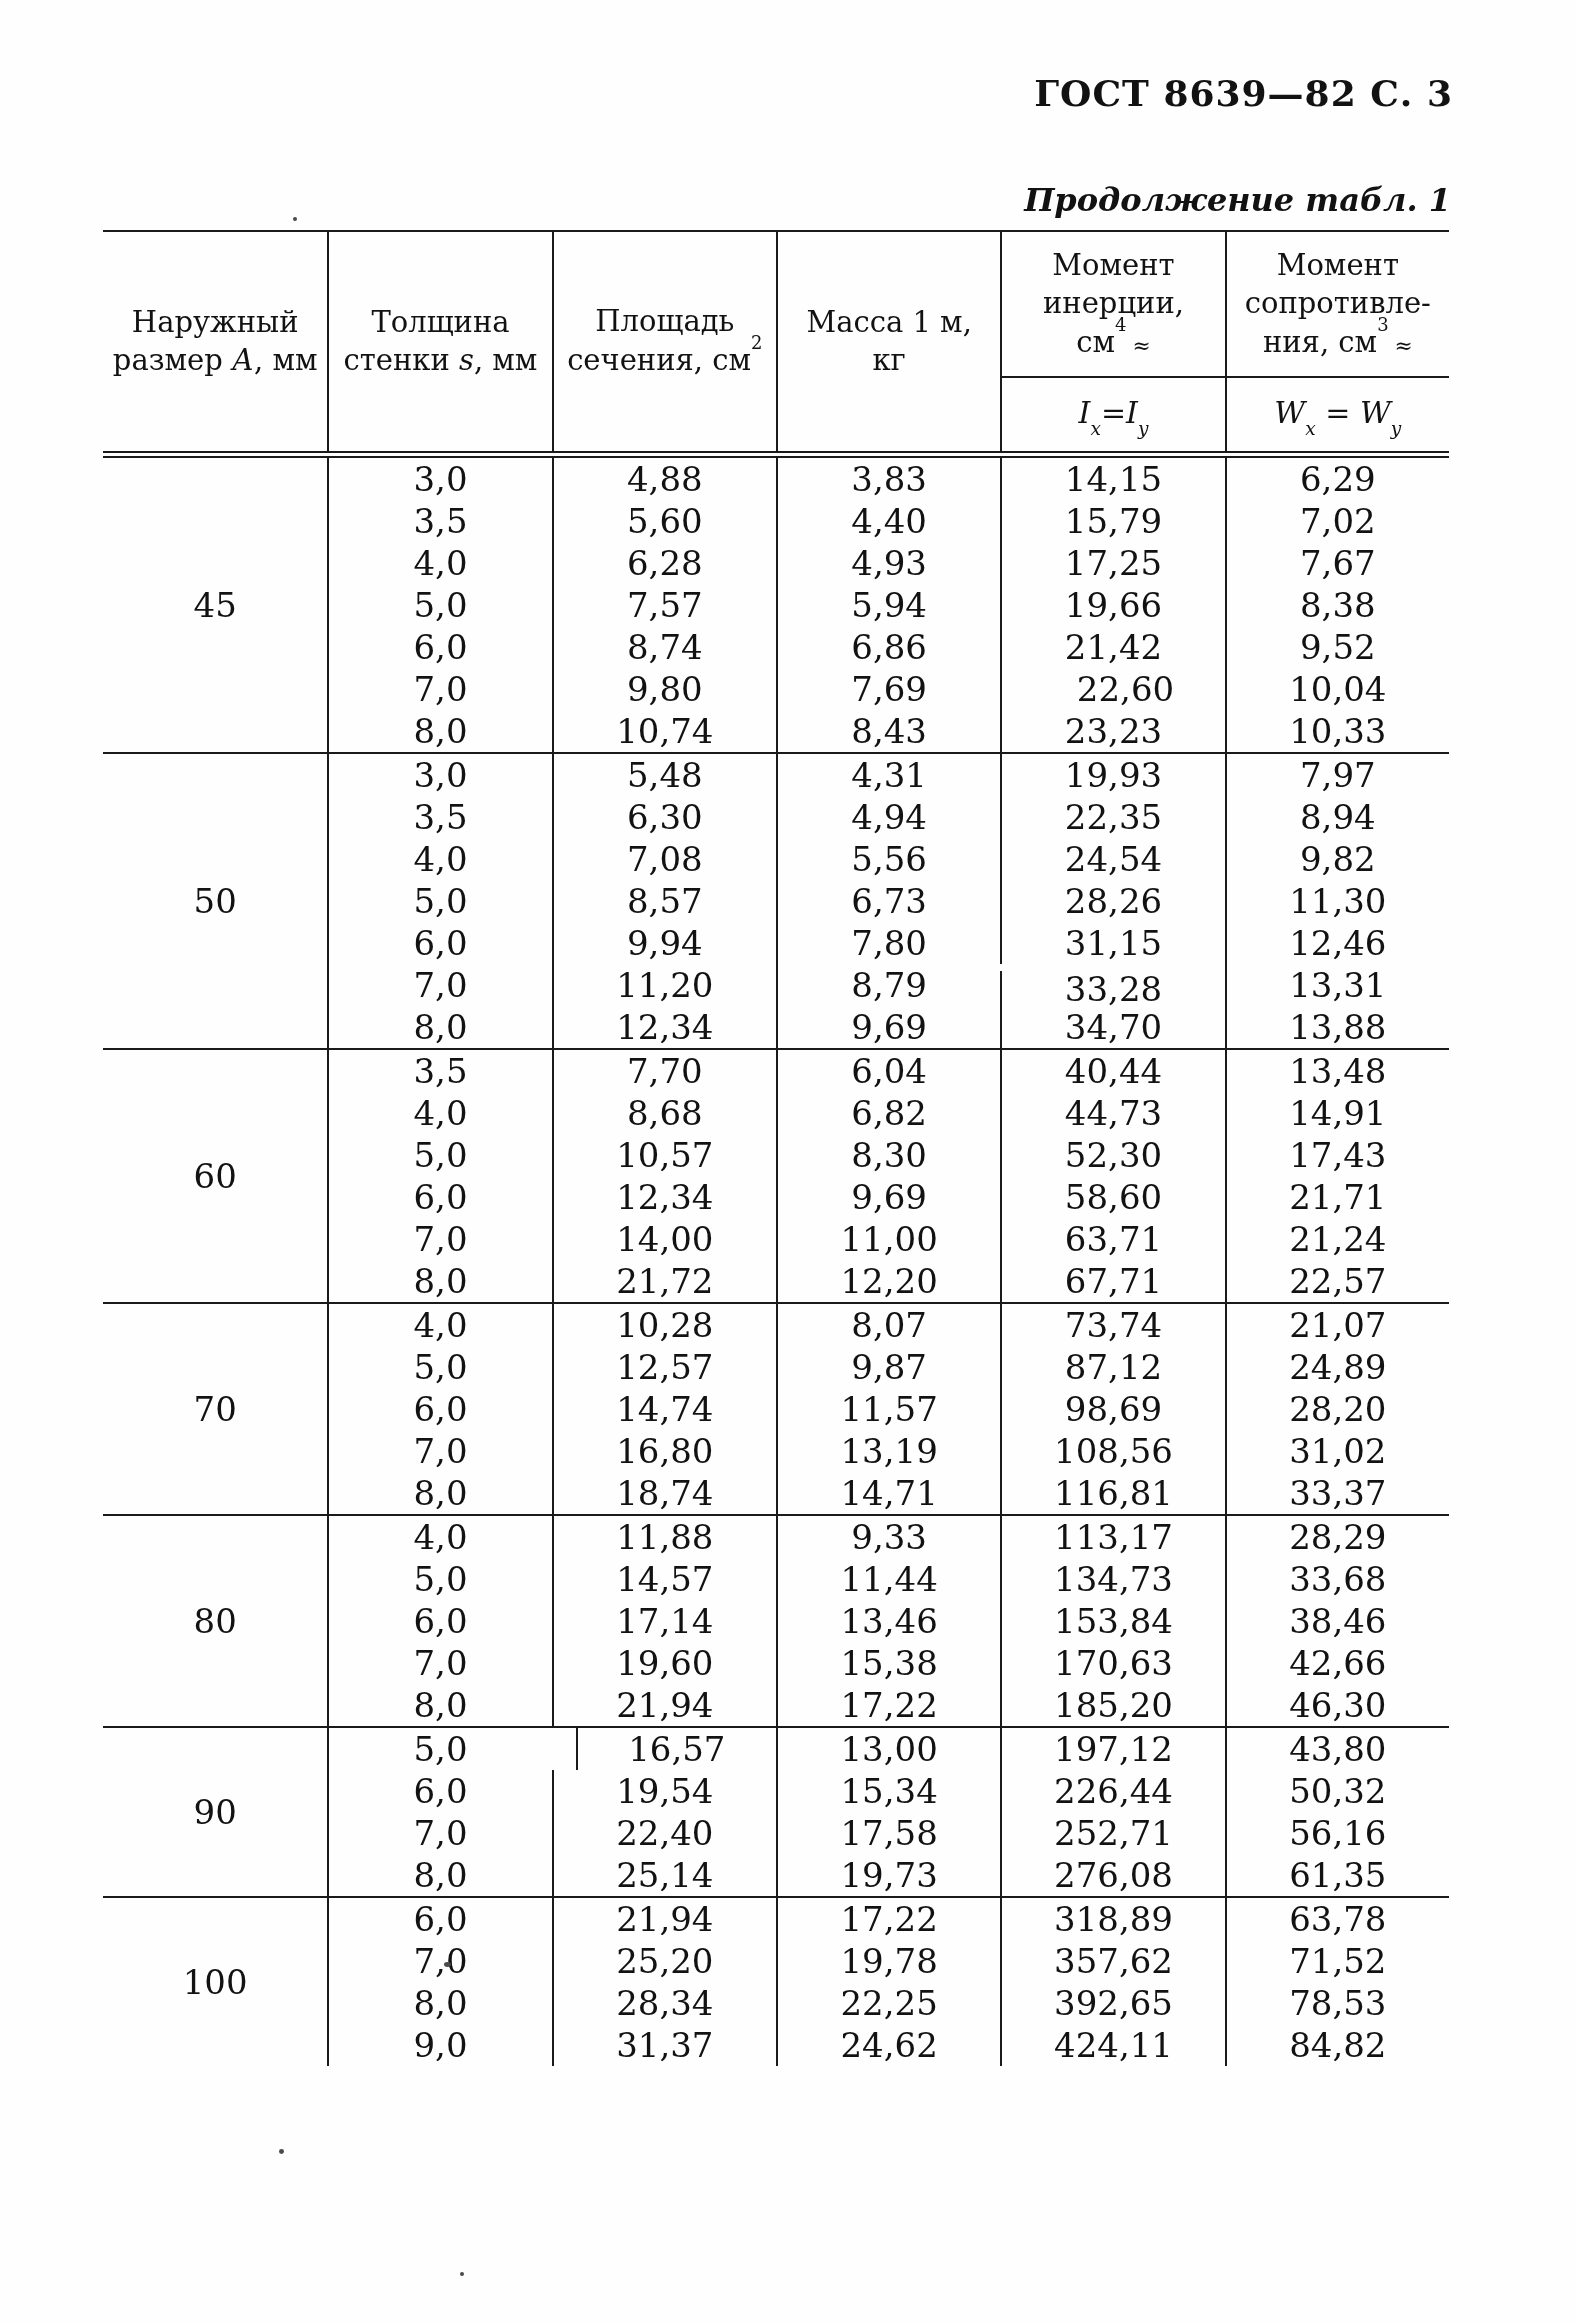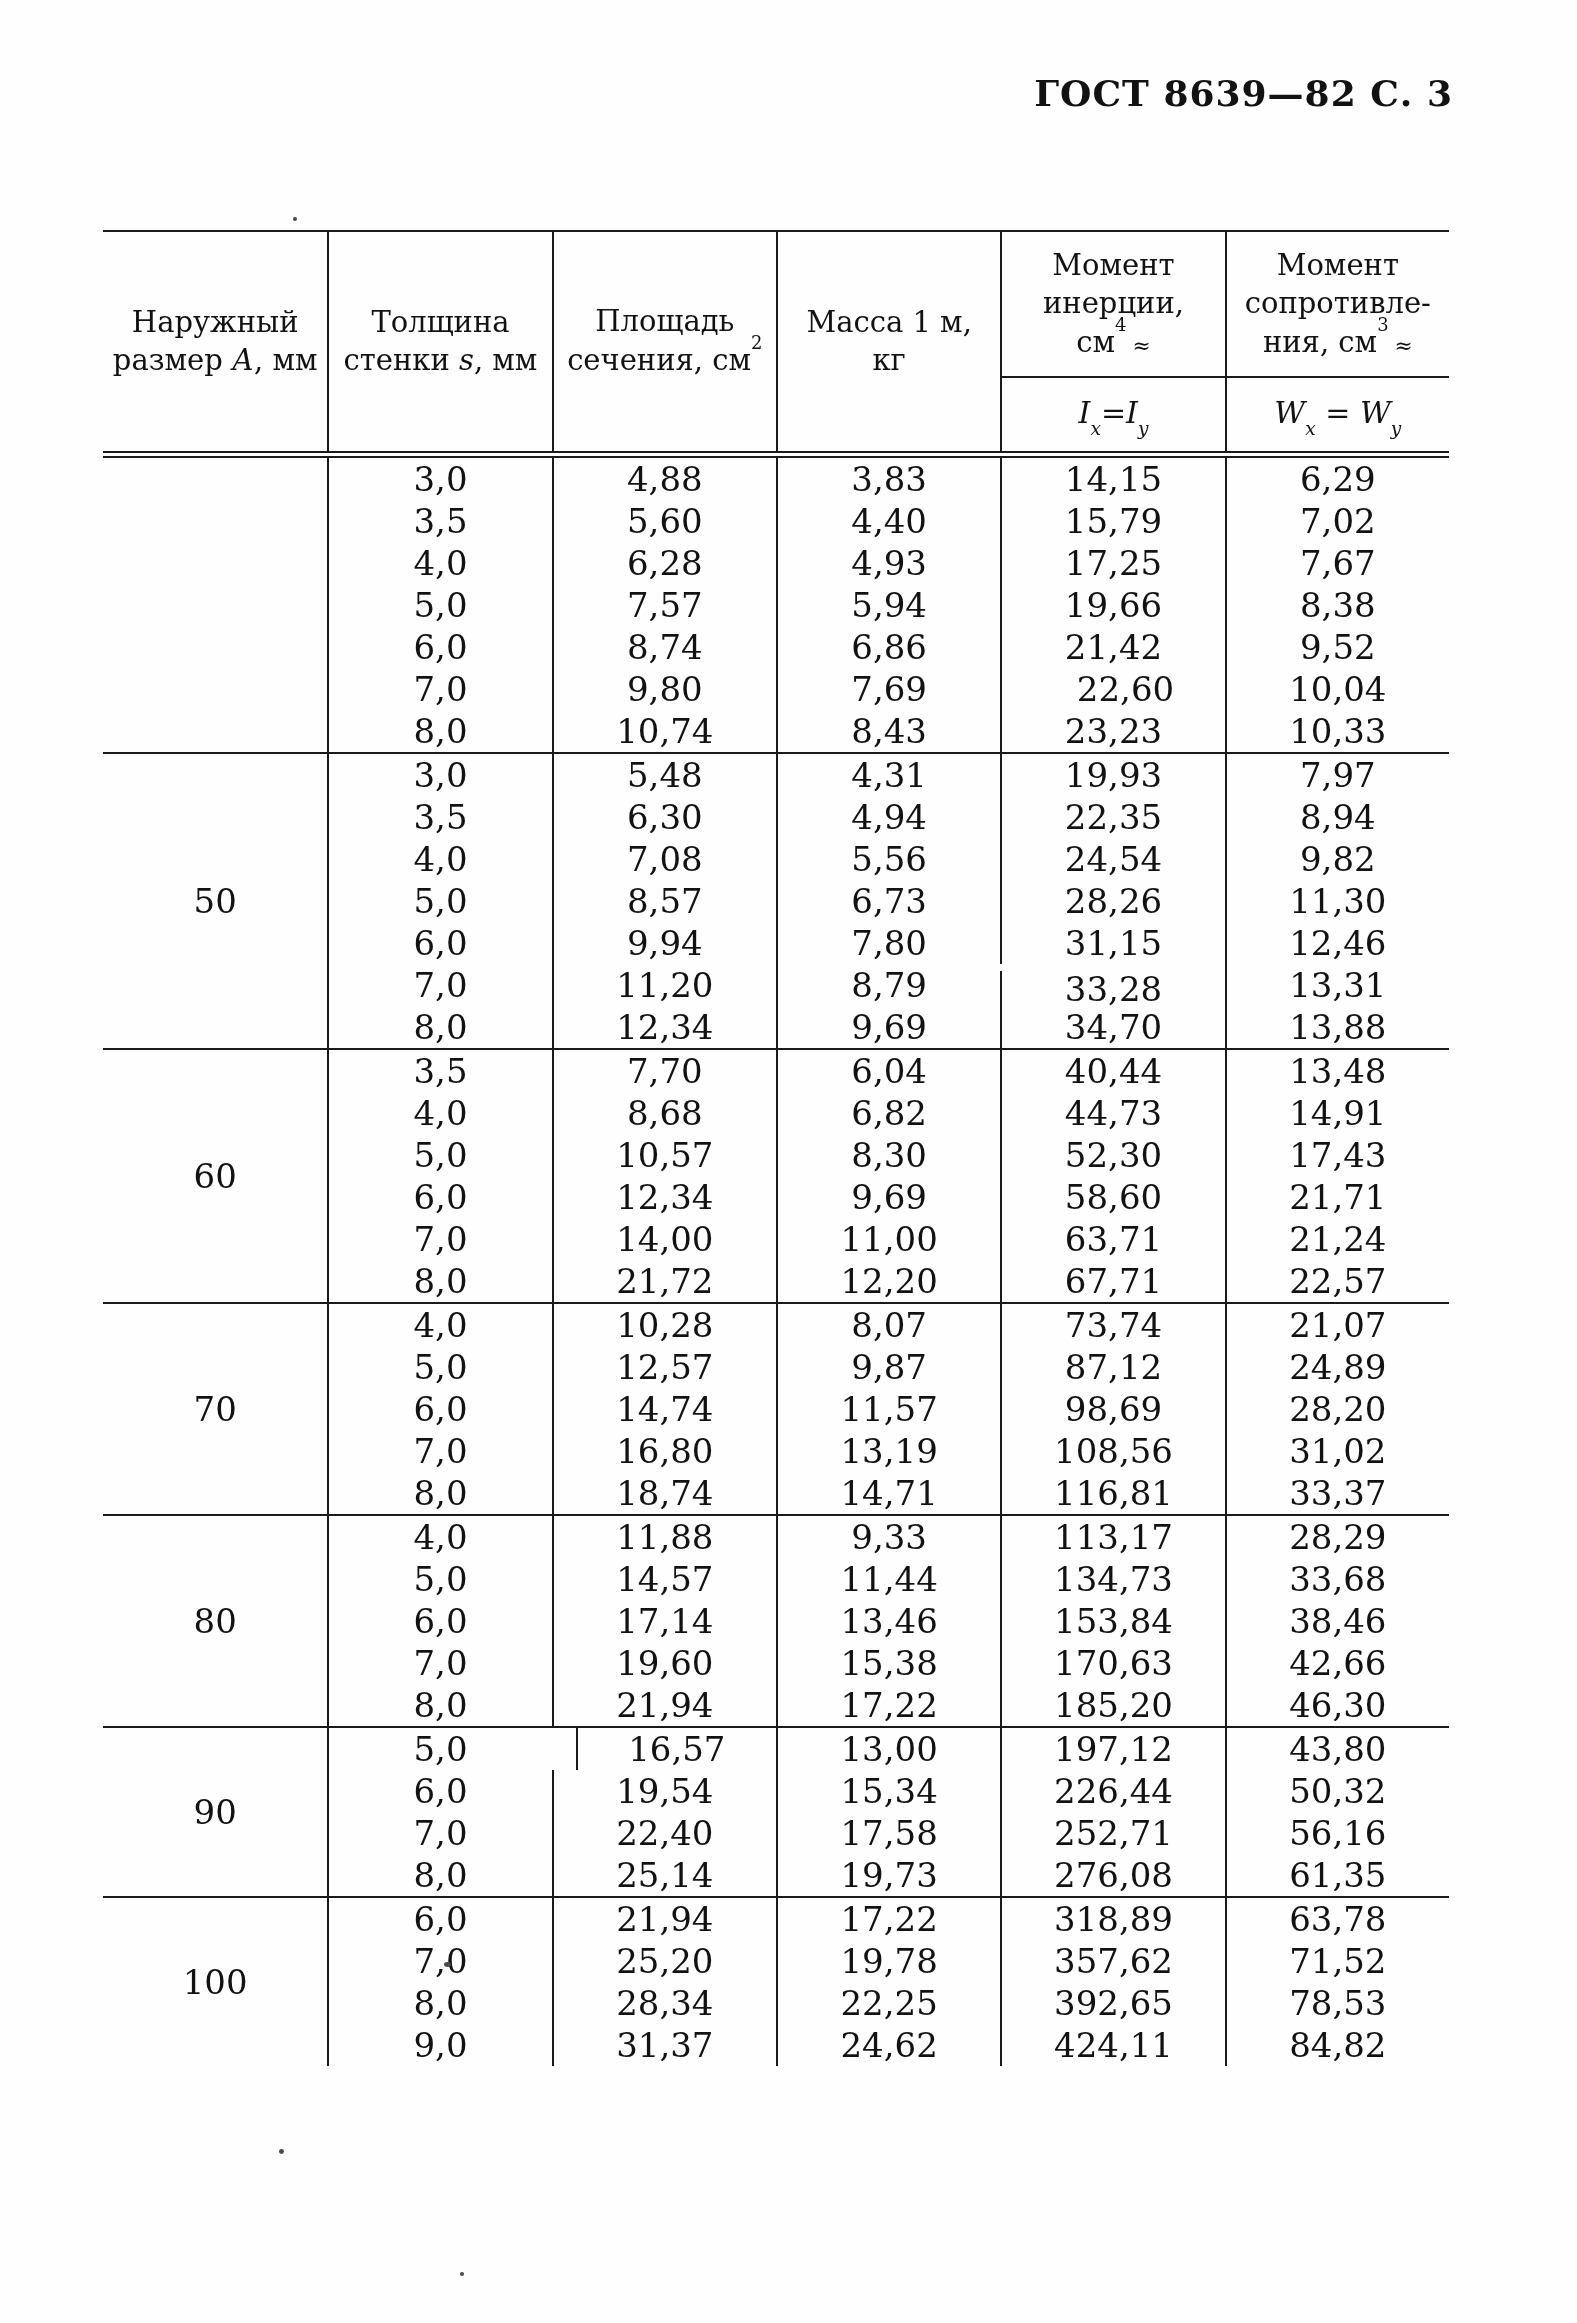--- a/index.html
+++ b/index.html
@@ -55,20 +55,21 @@
   .speck.s2 { left:444px; top:1962px; width:6.8px; height:4.9px; }
   .speck.s3 { left:279px; top:2149px; width:4.9px; height:4.9px; }
   .speck.s4 { left:460px; top:2272px; width:3.9px; height:3.9px; }
 </style>
 </head>
 <body>
 
 <div class="page">
 
   <div class="gost-header">ГОСТ 8639—82 С. 3</div>
+  <div class="caption">Продолжение табл. 1</div>
 
   <div class="tbl">
     <div class="thead">
 
       <div class="th c1">
         <div>
           <span>Наружный</span><br>
           <span>размер </span><span class="var">А</span><span>, мм</span>
         </div>
       </div>
@@ -117,20 +118,21 @@
         </div>
         <div class="split-bot">
           <span class="formula"><span>W</span><sub>x</sub><span> = </span><span>W</span><sub>y</sub></span>
         </div>
       </div>
 
     </div>
 
     <div class="tbody" id="table-body">
         <div class="group">
+          <div class="cell size-cell" style="grid-area: 1 / 1 / span 7;">45</div>
           <div class="cell num-cell" style="grid-area: 1 / 2;">3,0</div>
           <div class="cell num-cell" style="grid-area: 1 / 3;">4,88</div>
           <div class="cell num-cell" style="grid-area: 1 / 4;">3,83</div>
           <div class="cell num-cell" style="grid-area: 1 / 5;">14,15</div>
           <div class="cell num-cell" style="grid-area: 1 / 6;">6,29</div>
           <div class="cell num-cell" style="grid-area: 2 / 2;">3,5</div>
           <div class="cell num-cell" style="grid-area: 2 / 3;">5,60</div>
           <div class="cell num-cell" style="grid-area: 2 / 4;">4,40</div>
           <div class="cell num-cell" style="grid-area: 2 / 5;">15,79</div>
           <div class="cell num-cell" style="grid-area: 2 / 6;">7,02</div>

